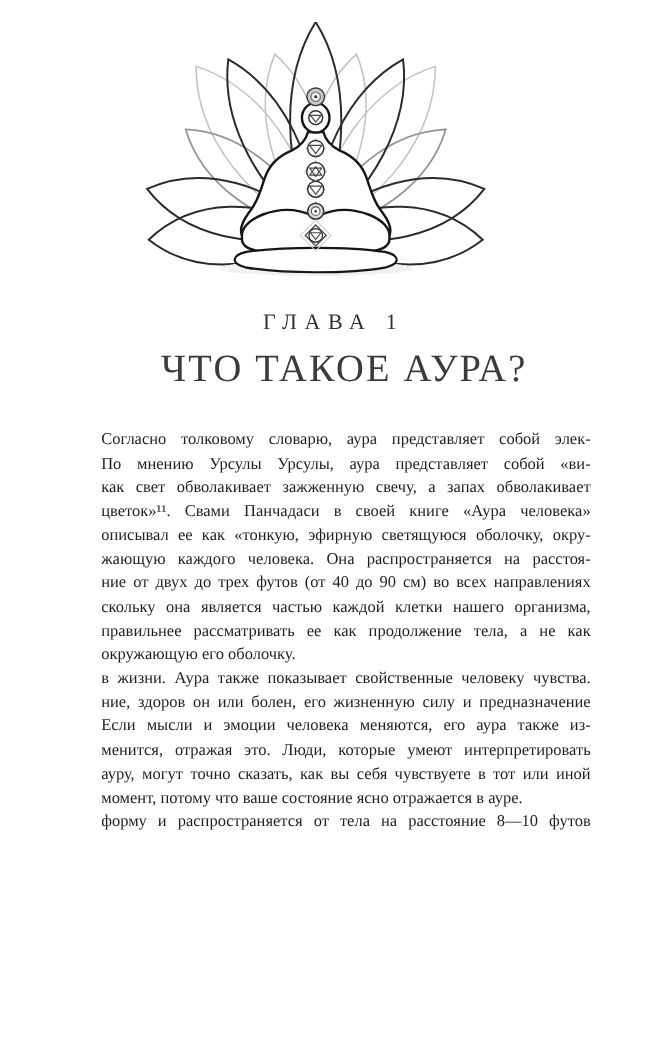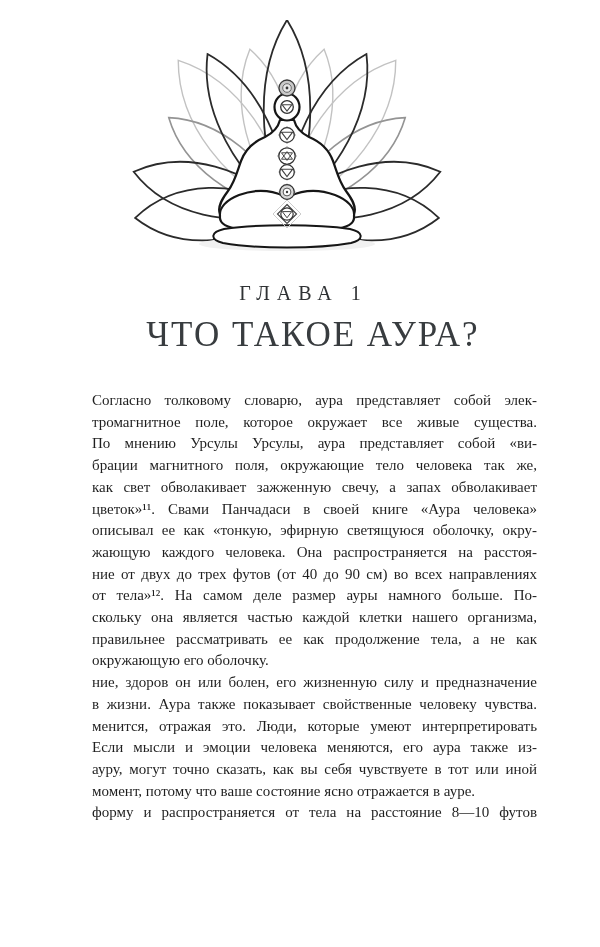--- a/index.html
+++ b/index.html
@@ -163,34 +163,31 @@
         </g>
       </g>
     </svg>
   </div>
 
   <div class="chapter-label">ГЛАВА 1</div>
   <h1 class="page-title" style="margin:0; font-weight:normal;">ЧТО ТАКОЕ АУРА?</h1>
 
   <div class="body-text">
       <div class="line">Согласно толковому словарю, аура представляет собой элек-</div>
-      <div class="line">тромагнитное поле, которое окружает все живые существа.</div>
       <div class="line">По мнению Урсулы Урсулы, аура представляет собой «ви-</div>
-      <div class="line">брации магнитного поля, окружающие тело человека так же,</div>
       <div class="line">как свет обволакивает зажженную свечу, а запах обволакивает</div>
       <div class="line">цветок»¹¹. Свами Панчадаси в своей книге «Аура человека»</div>
       <div class="line">описывал ее как «тонкую, эфирную светящуюся оболочку, окру-</div>
       <div class="line">жающую каждого человека. Она распространяется на расстоя-</div>
       <div class="line">ние от двух до трех футов (от 40 до 90 см) во всех направлениях</div>
-      <div class="line">от тела»¹². На самом деле размер ауры намного больше. По-</div>
       <div class="line">скольку она является частью каждой клетки нашего организма,</div>
       <div class="line">правильнее рассматривать ее как продолжение тела, а не как</div>
       <div class="line last">окружающую его оболочку.</div>
+      <div class="line">в жизни. Аура также показывает свойственные человеку чувства.</div>
       <div class="line">ние, здоров он или болен, его жизненную силу и предназначение</div>
-      <div class="line">в жизни. Аура также показывает свойственные человеку чувства.</div>
+      <div class="line">Если мысли и эмоции человека меняются, его аура также из-</div>
       <div class="line">менится, отражая это. Люди, которые умеют интерпретировать</div>
-      <div class="line">Если мысли и эмоции человека меняются, его аура также из-</div>
       <div class="line">ауру, могут точно сказать, как вы себя чувствуете в тот или иной</div>
       <div class="line last">момент, потому что ваше состояние ясно отражается в ауре.</div>
       <div class="line">форму и распространяется от тела на расстояние 8—10 футов</div>
     </div>
 
 </div>
 
 </body></html>

